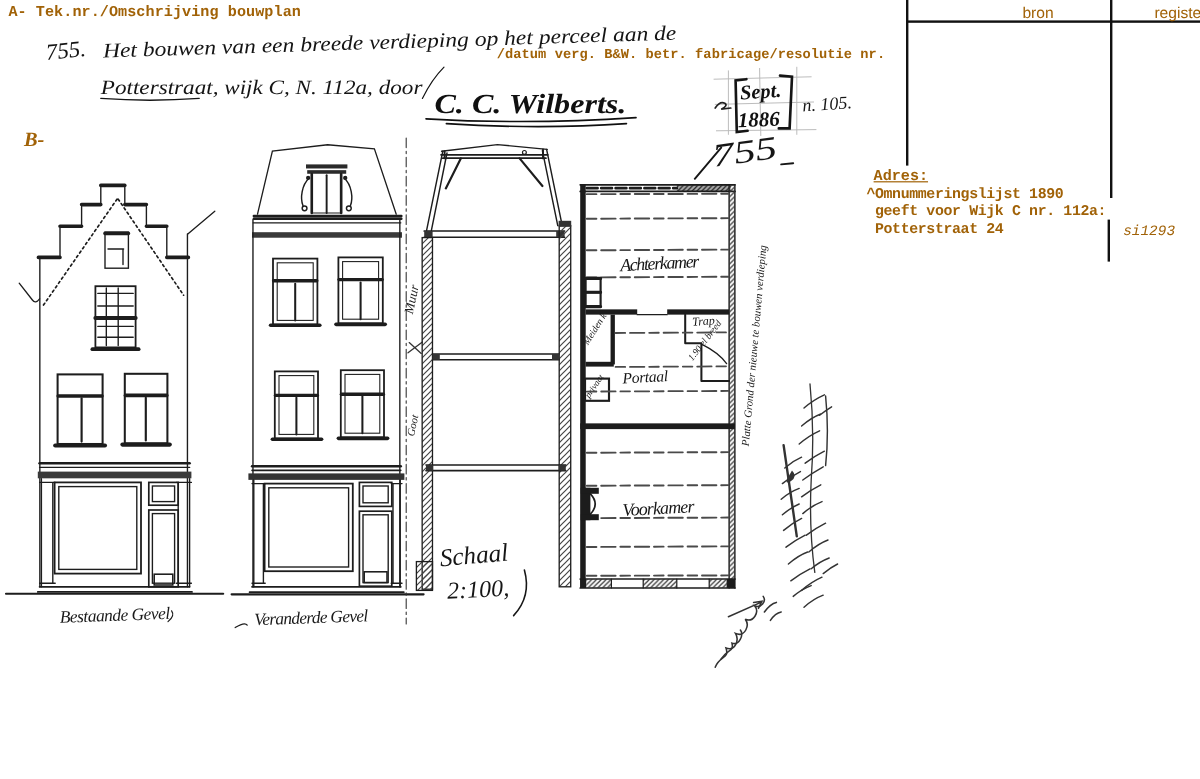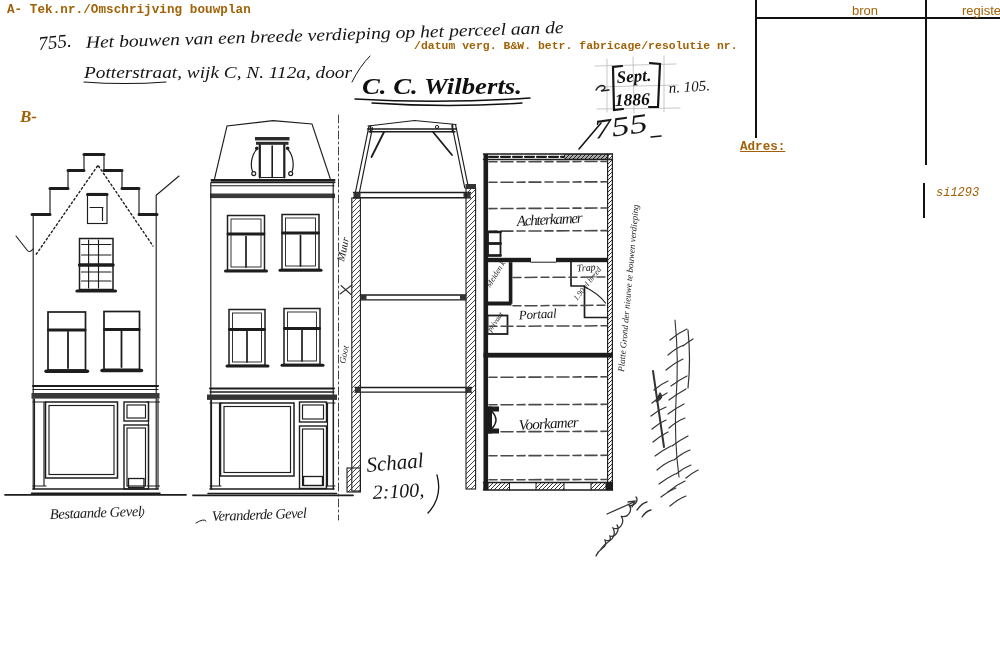--- a/index.html
+++ b/index.html
@@ -24,22 +24,25 @@
 
   <div style="position:absolute;left:923px;top:183px;width:2px;height:35px;background:#111;"></div>
 
   <div style="position:absolute;left:756px;top:17px;width:244px;height:2px;background:#111;"></div>
 
   <div class="t sans" style="left:828px;top:3px;font-size:13px;">bron</div>
 
   <div class="t sans" style="left:938px;top:3px;font-size:13px;">register</div>
 
 
-  <div class="t mono" style="left:728px;top:140px;font-size:12.6px;font-weight:bold;text-decoration:underline;margin-left:12px;">Adres:</div>
-
+  <div class="t mono" style="left:728px;top:140px;font-size:12.6px;font-weight:bold;text-decoration:underline;">Adres:</div>
+
+  <div class="t mono" style="left:722px;top:155px;font-size:12.4px;font-weight:bold;line-height:14.4px;letter-spacing:-0.3px;">^Omnummeringslijst 1890
+ geeft voor Wijk C nr. 112a:
+ Potterstraat 24</div>
 
   <div class="t mono" style="left:936px;top:186px;font-size:12px;font-style:italic;">si1293</div>
 
   <div class="t hw" style="left:20px;top:107px;font-size:17px;font-weight:bold;">B-</div>
 
   <svg width="1000" height="649" viewBox="0 0 1000 649" style="position:absolute;left:0;top:0;" fill="none" stroke-linecap="round">
     <defs>
       <pattern id="hatch" patternUnits="userSpaceOnUse" width="5" height="5">
         <path d="M-1,6 L6,-1 M-1,1 L1,-1 M4,6 L6,4" stroke="#444" stroke-width="1"></path>
       </pattern>

